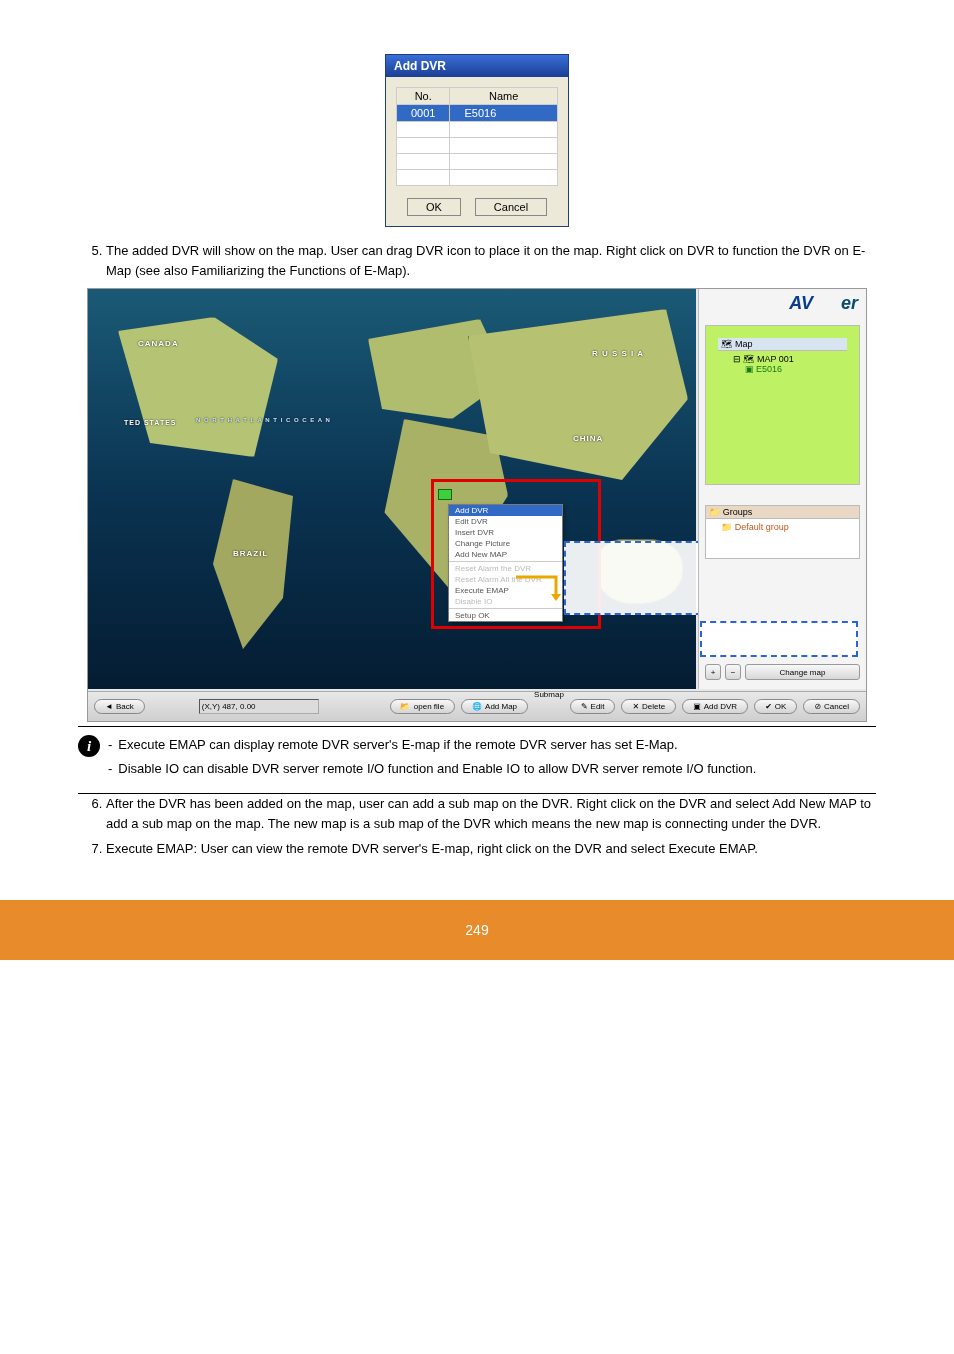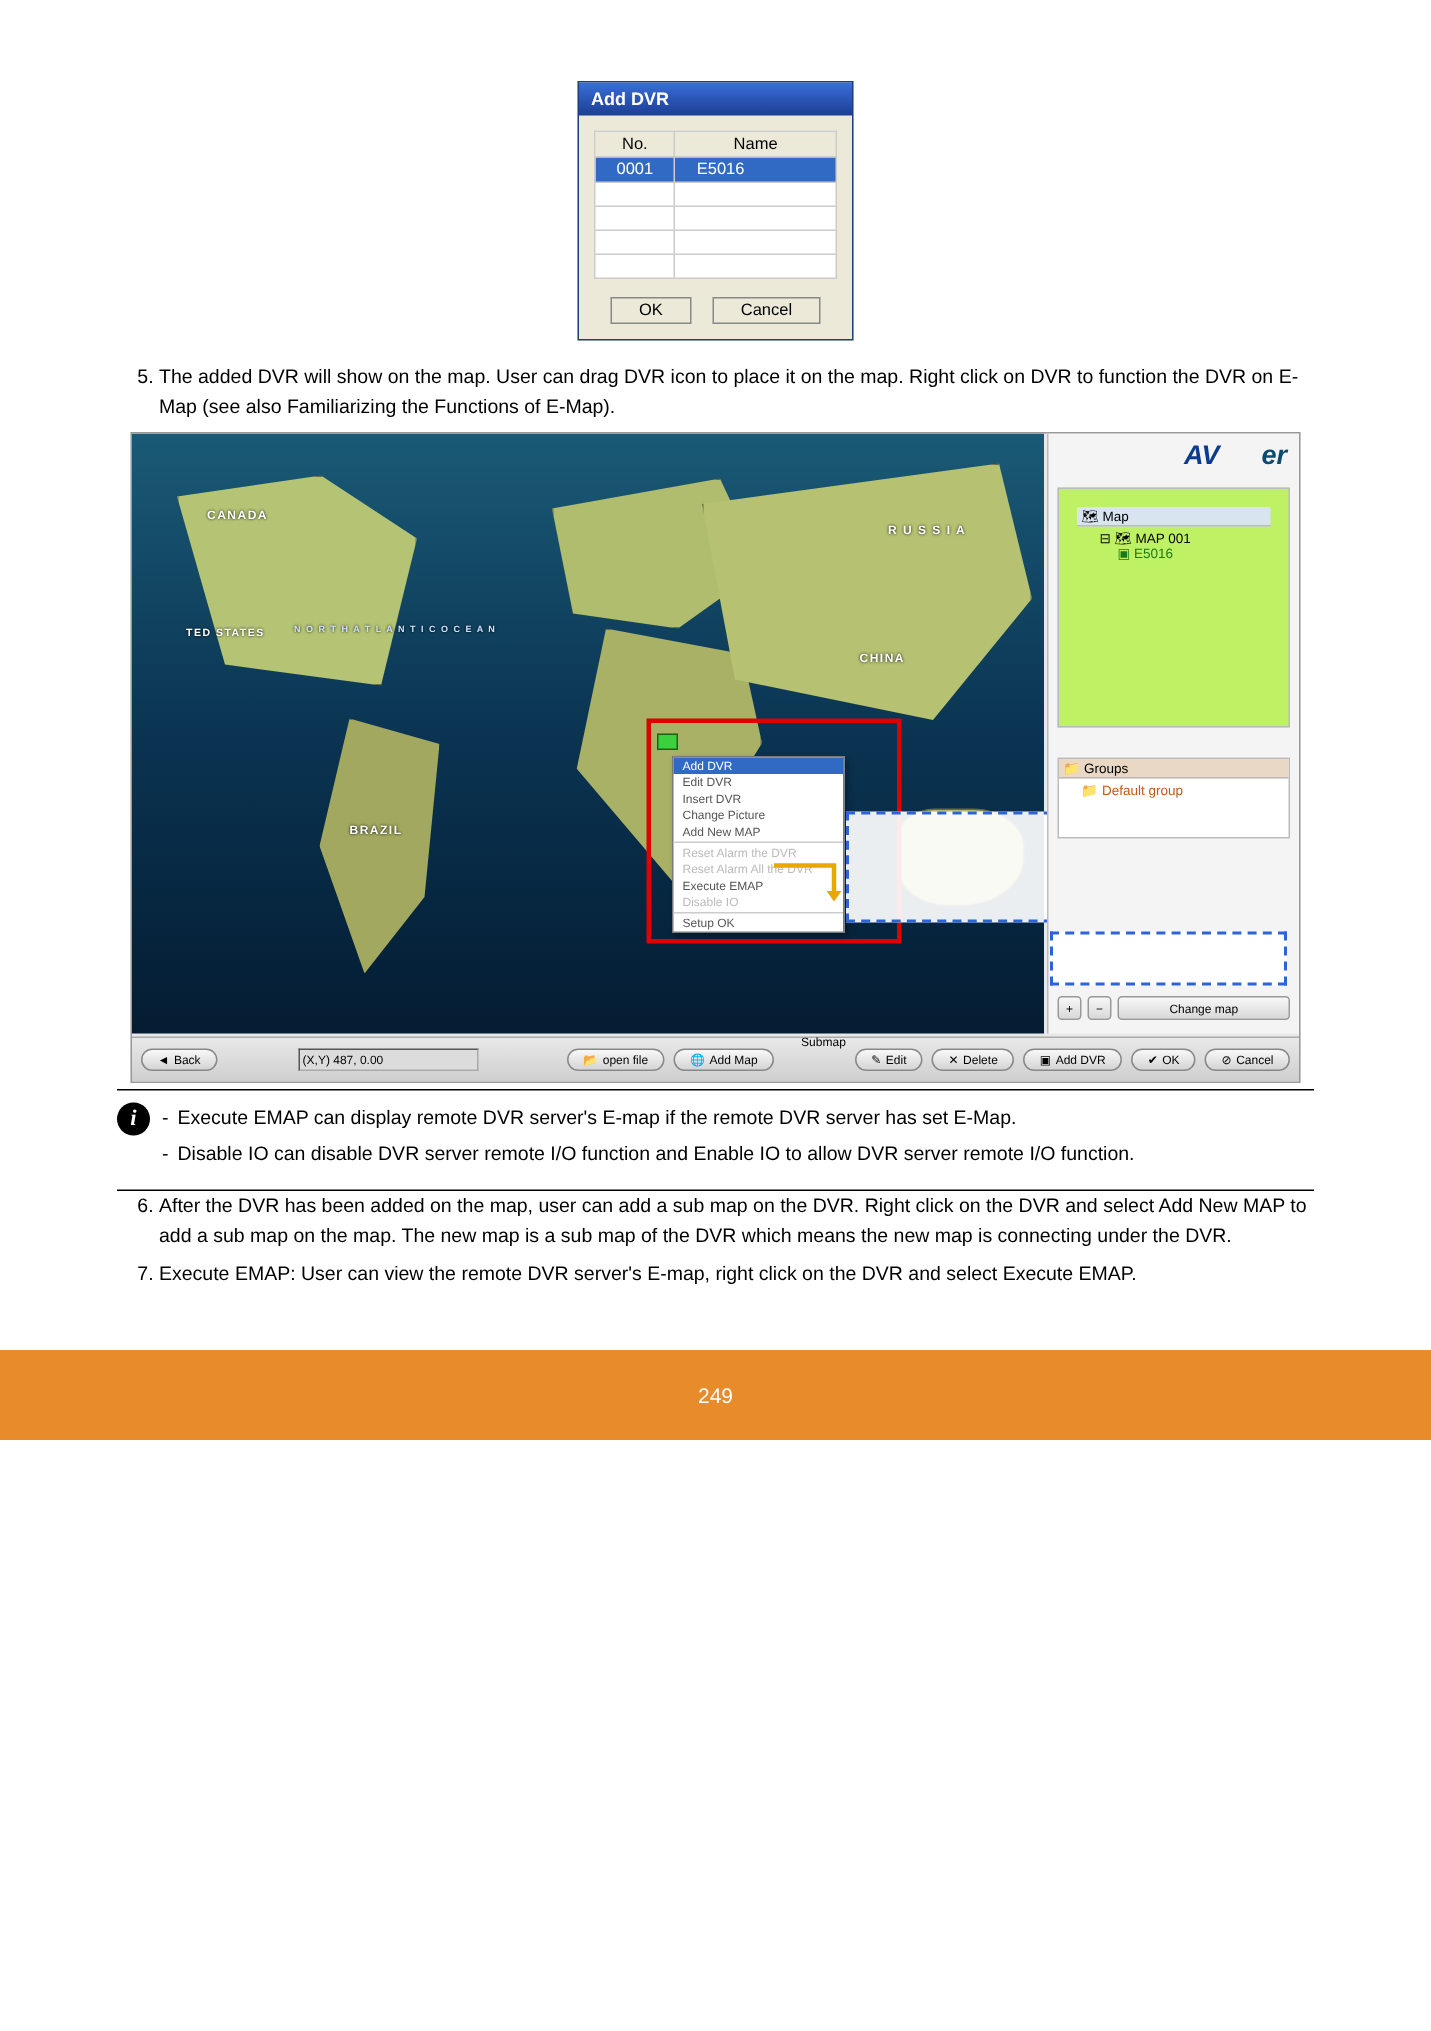--- a/index.html
+++ b/index.html
@@ -361,21 +361,21 @@
         <div class="mini-btn long">Change map</div>
       </div>
     </div>
 
     <div class="bottom-bar">
       <div class="bb-btn">◄ <span>Back</span></div>
       <div class="bb-coord">(X,Y) 487, 0.00</div>
       <div class="bb-sp"></div>
       <div class="bb-btn">📂 <span>open file</span></div>
       <div class="bb-btn">🌐 <span>Add Map</span></div>
-      <div style="font-size:8px;align-self:flex-start;margin-top:-2px;margin-left:12px;">Submap</div>
+      <div style="font-size:8px;align-self:flex-start;margin-top:-2px;">Submap</div>
       <div class="bb-btn">✎ <span>Edit</span></div>
       <div class="bb-btn">✕ <span>Delete</span></div>
       <div class="bb-btn">▣ <span>Add DVR</span></div>
       <div class="bb-btn">✔ <span>OK</span></div>
       <div class="bb-btn">⊘ <span>Cancel</span></div>
     </div>
   </div>
 
   <div class="note-block first">
     <span class="info-icon">i</span>

